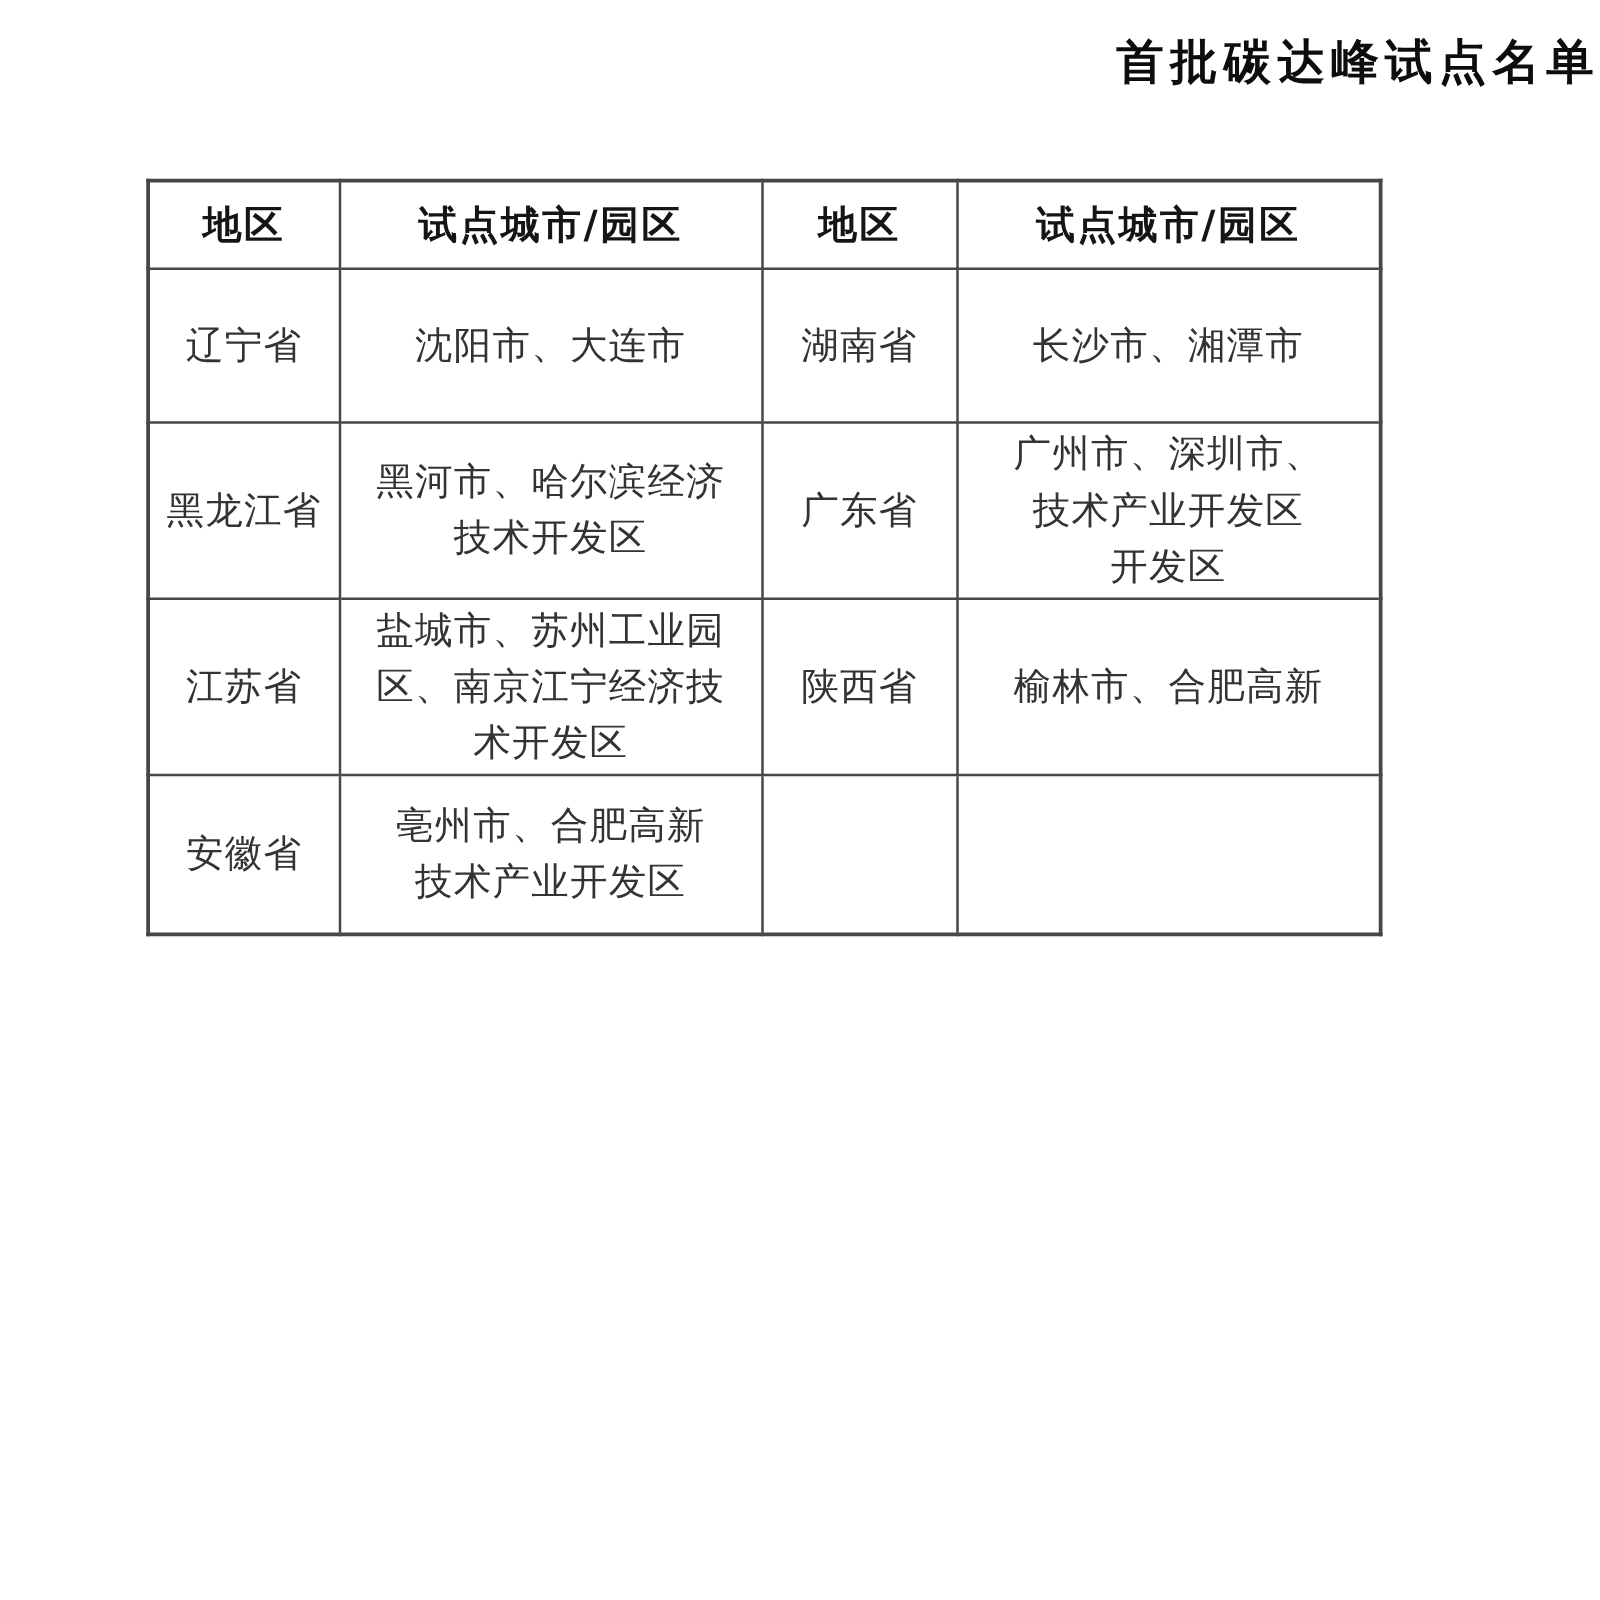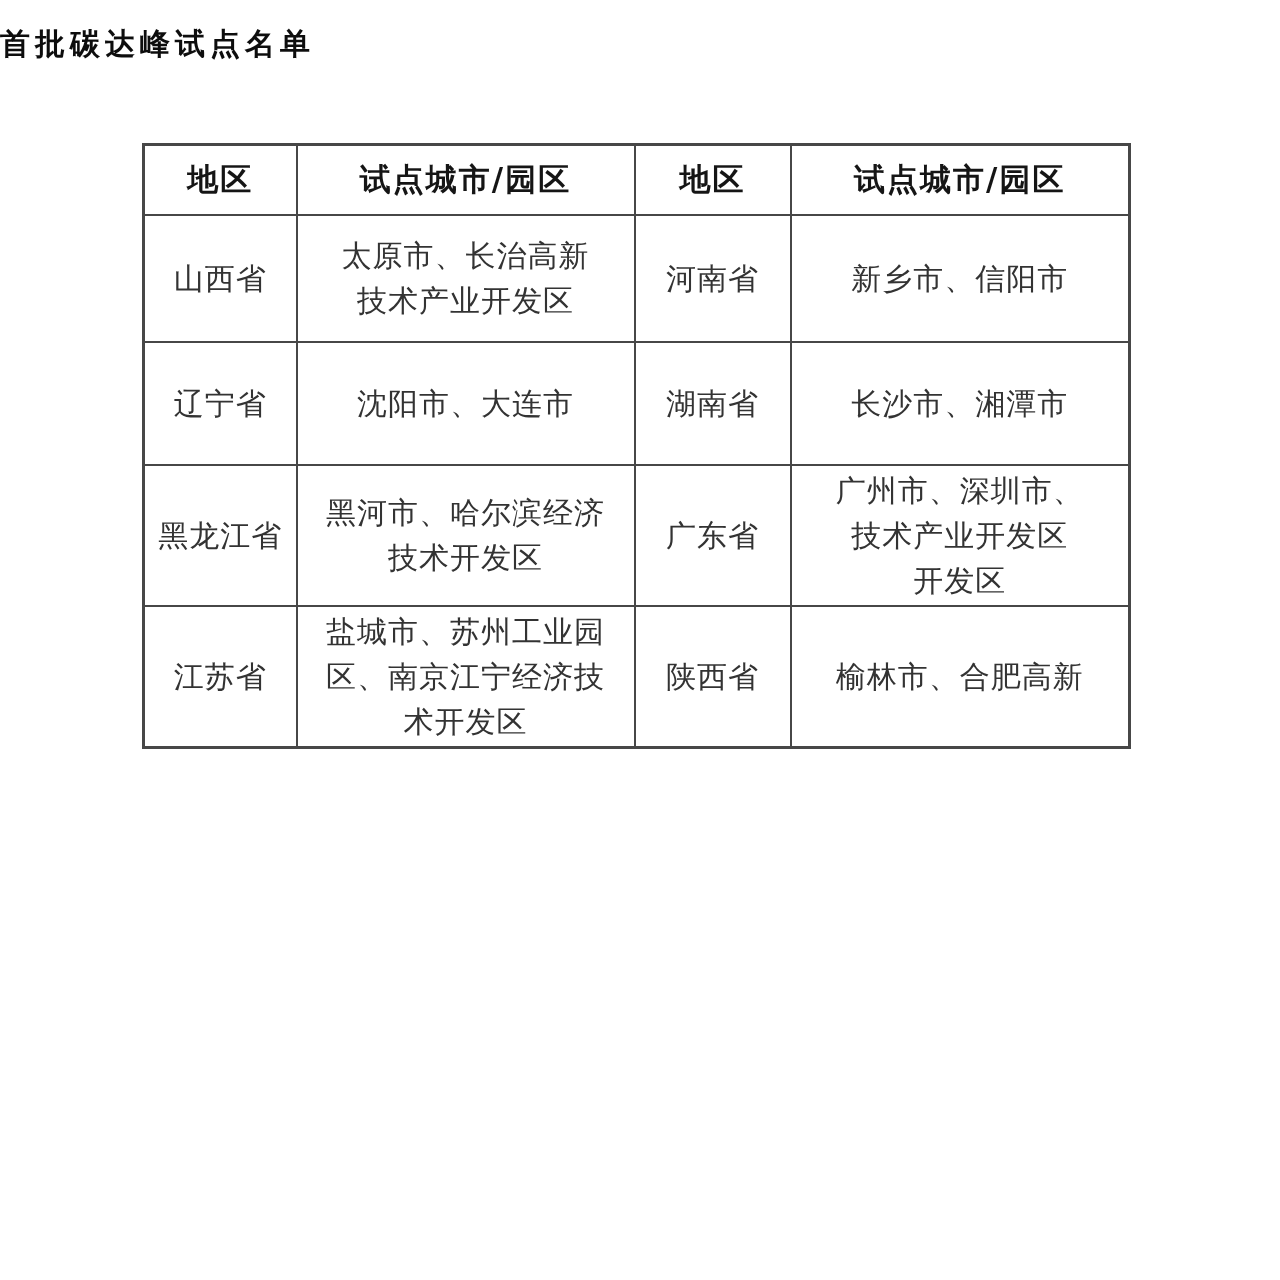--- a/index.html
+++ b/index.html
@@ -10,29 +10,29 @@
   body {
     width: 1280px; height: 1280px;
     position: relative;
     font-family: "DejaVu Serif", "Liberation Serif", serif;
   }
   .page-title {
     position: absolute;
     top: 24px; left: 0;
     width: 1280px;
     margin: 0;
-    text-align: left;
-    font-size: 30px;
+    text-align: right;
+    font-size: 38px;
     font-weight: 700;
     color: #0d0d0d;
     letter-spacing: 5px;
   }
   .pilot-table {
     position: absolute;
-    top: 143px; left: 142px;
+    top: 143px; left: 117px;
     border-collapse: collapse;
     table-layout: fixed;
     border: 3px solid #474747;
   }
   .pilot-table th, .pilot-table td {
     border: 2px solid #474747;
     text-align: center;
     vertical-align: middle;
     white-space: pre-line;
     padding: 2px 8px;
@@ -66,27 +66,20 @@
   </colgroup>
   <thead>
     <tr style="height:70px">
       <th>地区</th>
       <th>试点城市/园区</th>
       <th>地区</th>
       <th>试点城市/园区</th>
     </tr>
   </thead>
   <tbody>
-    <tr style="height:127px">
-      <td>山西省</td>
-      <td>太原市、长治高新
-技术产业开发区</td>
-      <td>河南省</td>
-      <td>新乡市、信阳市</td>
-    </tr>
     <tr style="height:123px">
       <td>辽宁省</td>
       <td>沈阳市、大连市</td>
       <td>湖南省</td>
       <td>长沙市、湘潭市</td>
     </tr>
     <tr style="height:134px">
       <td>黑龙江省</td>
       <td>黑河市、哈尔滨经济
 技术开发区</td>
@@ -96,14 +89,21 @@
 开发区</td>
     </tr>
     <tr style="height:136px">
       <td>江苏省</td>
       <td>盐城市、苏州工业园
 区、南京江宁经济技
 术开发区</td>
       <td>陕西省</td>
       <td>榆林市、合肥高新</td>
     </tr>
+    <tr style="height:128px">
+      <td>安徽省</td>
+      <td>亳州市、合肥高新
+技术产业开发区</td>
+      <td></td>
+      <td></td>
+    </tr>
   </tbody>
 </table>
 
 </body></html>

